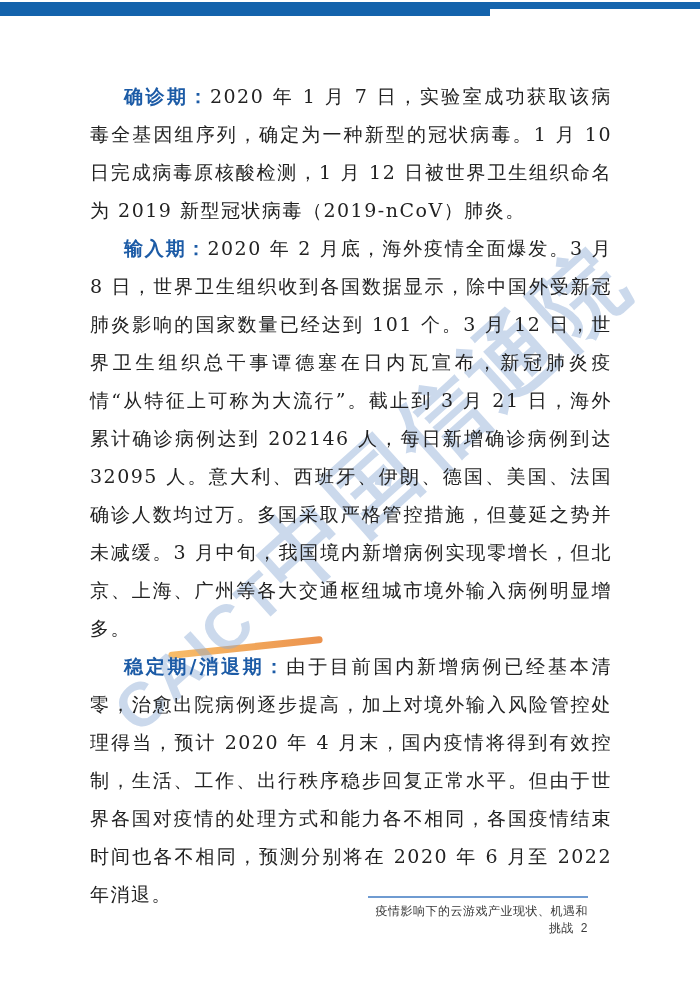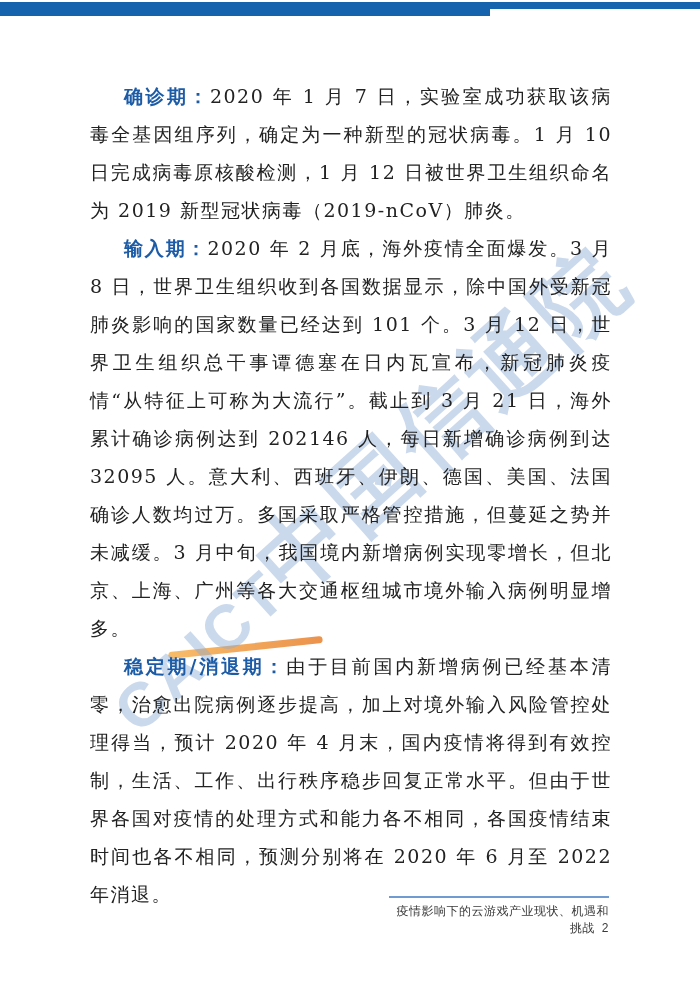--- a/index.html
+++ b/index.html
@@ -56,21 +56,21 @@
     text-align:justify;
     text-justify:inter-character;
     text-indent:34px;
   }
   .phase-label{
     color:#1c5ba6;
     font-weight:bold;
   }
   
   .footer{
-    position:absolute;left:389px;top:896px;width:220px;
+    position:absolute;left:368px;top:896px;width:220px;
     border-top:2px solid #6f9bd1;
     padding-top:5px;
     text-align:right;
     font-family:"Liberation Sans",sans-serif;
     font-size:12px;
     color:#3a3a3a;
     letter-spacing:0.5px;
     z-index:2;
   }
   .footer .page-num{margin-left:7px;}

